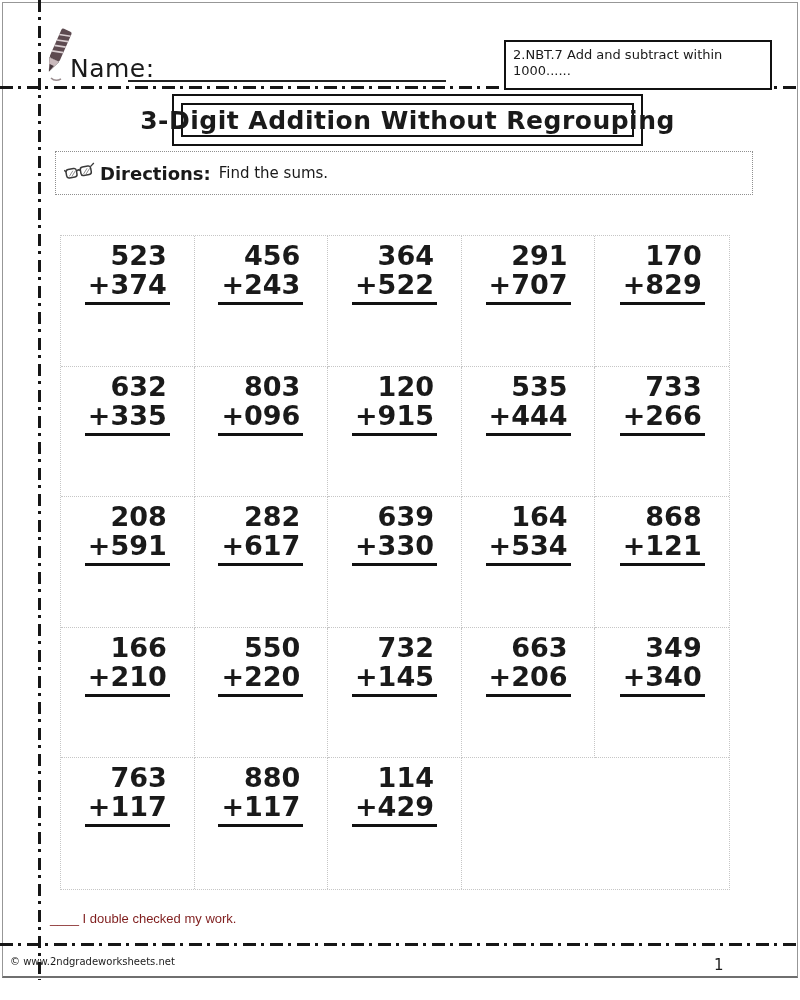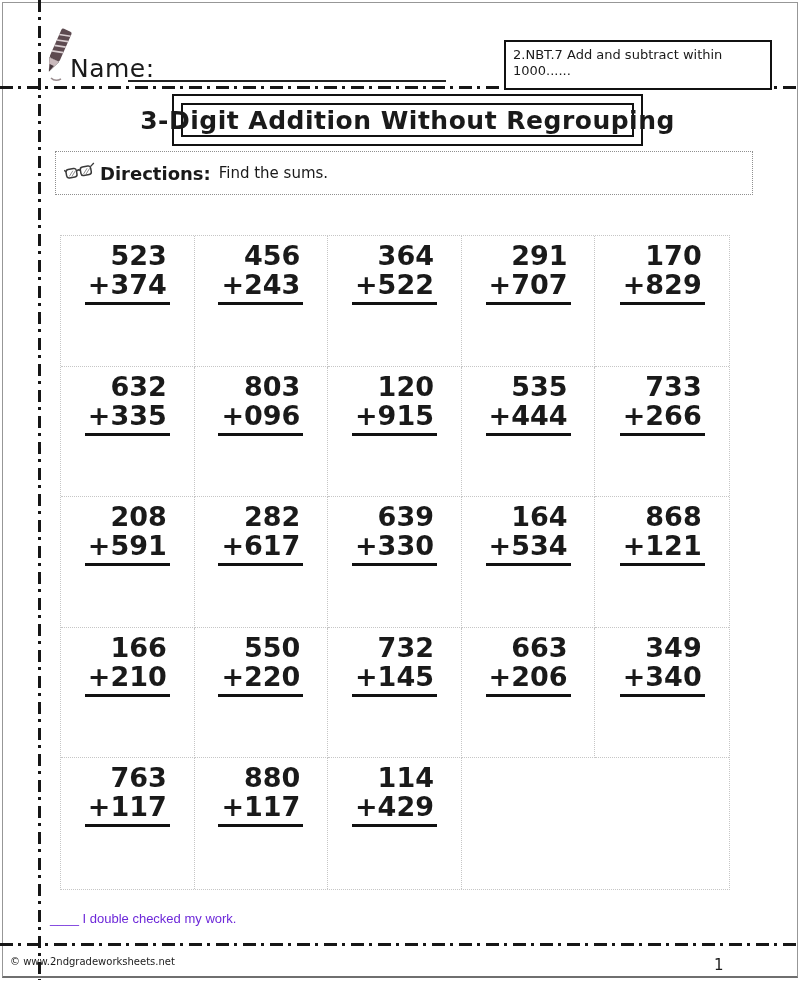--- a/index.html
+++ b/index.html
@@ -62,21 +62,21 @@
     text-align:center; padding-top:5px;
   }
   .cell:nth-child(5n) { border-right:none; }
   .cell:nth-child(n+21) { border-bottom:none; }
   .p-inner { display:inline-block; text-align:right; font-size:27px; font-weight:bold; line-height:29px; }
   .top-num { display:block; margin-right:3px; }
   .bottom-num { display:block; border-bottom:3px solid #111; padding:0 3px 3px; }
 
   .check-row {
     position:absolute; left:50px; top:911px;
-    font-family:"Liberation Sans", sans-serif; font-size:13px; color:#6d28d9;
+    font-family:"Liberation Sans", sans-serif; font-size:13px; color:#7f1d1d;
   }
   .footer-copy {
     position:absolute; left:10px; top:956px; width:800px; text-align:left; font-size:10px;
   }
   .page-num { position:absolute; left:714px; top:956px; font-size:15px; }
 </style>
 </head>
 <body>
 
 <div class="sheet">

